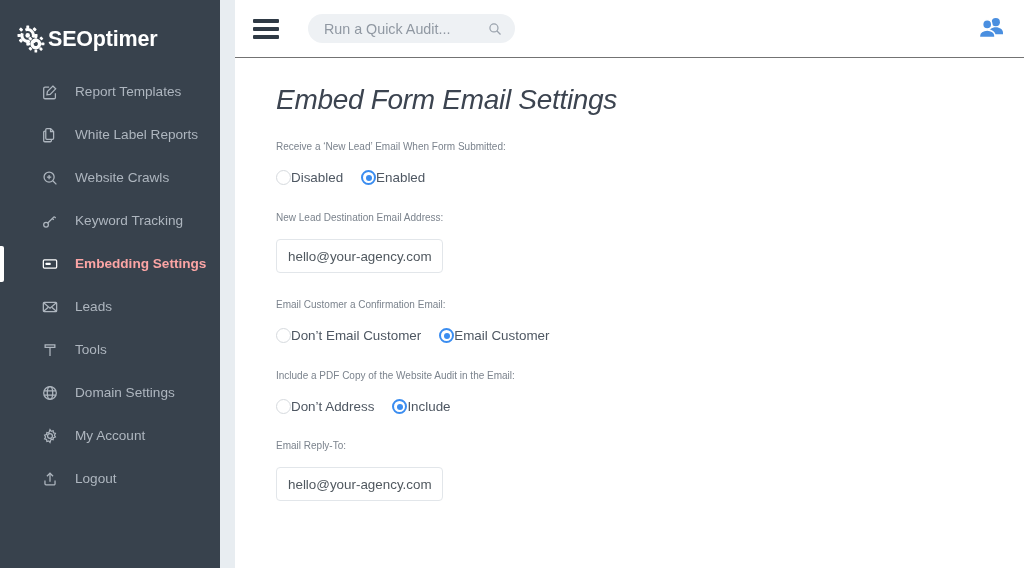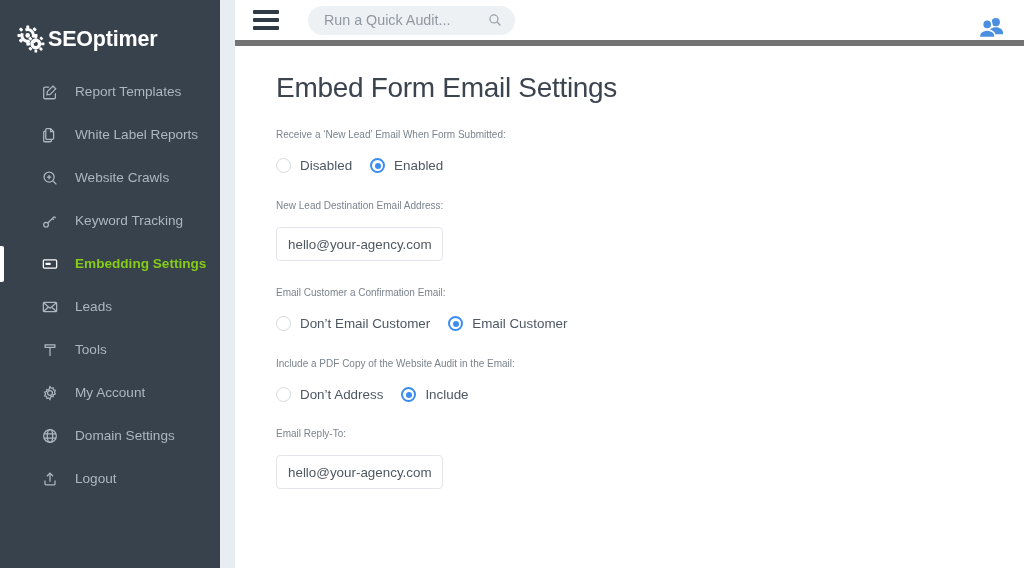--- a/index.html
+++ b/index.html
@@ -46,43 +46,43 @@
     width: 19px; height: 19px;
     flex: 0 0 19px;
     display: flex; align-items: center; justify-content: center;
   }
   .nav-item .nav-icon svg { display: block; }
   .nav-label {
     color: #aeb6bf;
     font-size: 13.6px;
     white-space: nowrap;
   }
-  .nav-item.active .nav-label { color: #84cc16; font-weight: bold; }
+  .nav-item.active .nav-label { color: #fca5a5; font-weight: bold; }
   .nav-item.active .nav-icon svg { stroke: #ffffff; }
   .active-bar {
     position: absolute;
     left: 0; top: 4px;
     width: 4px; height: 36px;
     background: #ffffff;
     border-radius: 0 2px 2px 0;
   }
 
   
   .gutter {
     width: 15px; flex: 0 0 15px;
     height: 568px;
     background: #e8edf1;
   }
 
   
   .pane { flex: 1 1 auto; height: 568px; background: #ffffff; position: relative; }
 
   .topbar {
-    height: 46px;
-    border-bottom: 6px solid #737373;
+    height: 58px;
+    border-bottom: 1px solid #737373;
     display: flex; align-items: center;
     padding: 0 22px 0 0;
     position: relative;
   }
   .hamburger {
     margin-left: 18px;
     width: 26px; height: 20px;
     display: flex; flex-direction: column; justify-content: space-between;
     cursor: pointer;
   }
@@ -114,34 +114,35 @@
   }
 
   
   .content { padding: 26px 0 0 41px; }
   .page-title {
     font-size: 28px;
     color: #3c4450;
     font-weight: normal;
     letter-spacing: -0.3px;
     margin-bottom: 21px;
+    font-style: italic;
   }
   .field-block { margin-bottom: 0; }
   .field-label {
     font-size: 10px;
     color: #7b838d;
     line-height: 20px;
     max-width: 250px;
   }
   .radio-row {
     display: flex; align-items: center;
     margin-top: 13px;
     gap: 18px;
   }
-  .radio-opt { display: flex; align-items: center; gap: 9px; cursor: pointer; }
+  .radio-opt { display: flex; align-items: center; cursor: pointer; }
   .radio {
     width: 15px; height: 15px;
     border-radius: 50%;
     border: 1.6px solid #d6dade;
     background: #ffffff;
     flex: 0 0 15px;
     position: relative;
   }
   .radio.sel {
     border-color: #3b8df0;
@@ -285,37 +286,37 @@
           <svg viewBox="0 0 20 20" width="18" height="18" fill="none" stroke="#aeb6bf" stroke-width="1.4">
             <path d="M4.6 4.4h10.8v2.8H4.6z"></path>
             <path d="M10 7.3v9.3"></path>
           </svg>
         </span>
         <span class="nav-label">Tools</span>
       </div>
 
       <div class="nav-item">
         <span class="nav-icon">
+          <svg viewBox="0 0 20 20" width="18" height="18" fill="none" stroke="#aeb6bf" stroke-width="1.4">
+            <circle cx="10" cy="10" r="7"></circle>
+            <ellipse cx="10" cy="10" rx="3" ry="7"></ellipse>
+            <path d="M3.2 7.6h13.6M3.2 12.4h13.6"></path>
+          </svg>
+        </span>
+        <span class="nav-label">Domain Settings</span>
+      </div>
+
+      <div class="nav-item">
+        <span class="nav-icon">
           <svg viewBox="0 0 20 20" width="18" height="18" fill="none" stroke="#aeb6bf" stroke-width="1.35">
             <circle cx="10" cy="10" r="2.7"></circle>
             <path d="M10 2.8l1.3 1.9 2.2-.6.3 2.3 2.2.7-1.1 2 1.1 2-2.2.7-.3 2.3-2.2-.6L10 17.2l-1.3-1.7-2.2.6-.3-2.3-2.2-.7 1.1-2-1.1-2 2.2-.7.3-2.3 2.2.6z"></path>
           </svg>
         </span>
         <span class="nav-label">My Account</span>
-      </div>
-
-      <div class="nav-item">
-        <span class="nav-icon">
-          <svg viewBox="0 0 20 20" width="18" height="18" fill="none" stroke="#aeb6bf" stroke-width="1.4">
-            <circle cx="10" cy="10" r="7"></circle>
-            <ellipse cx="10" cy="10" rx="3" ry="7"></ellipse>
-            <path d="M3.2 7.6h13.6M3.2 12.4h13.6"></path>
-          </svg>
-        </span>
-        <span class="nav-label">Domain Settings</span>
       </div>
 
       <div class="nav-item">
         <span class="nav-icon">
           <svg viewBox="0 0 20 20" width="18" height="18" fill="none" stroke="#aeb6bf" stroke-width="1.4">
             <path d="M4.4 11.8v3.6a1.2 1.2 0 0 0 1.2 1.2h8.8a1.2 1.2 0 0 0 1.2-1.2v-3.6"></path>
             <path d="M10 13V3.6"></path>
             <path d="M6.6 7L10 3.6 13.4 7"></path>
           </svg>
         </span>

